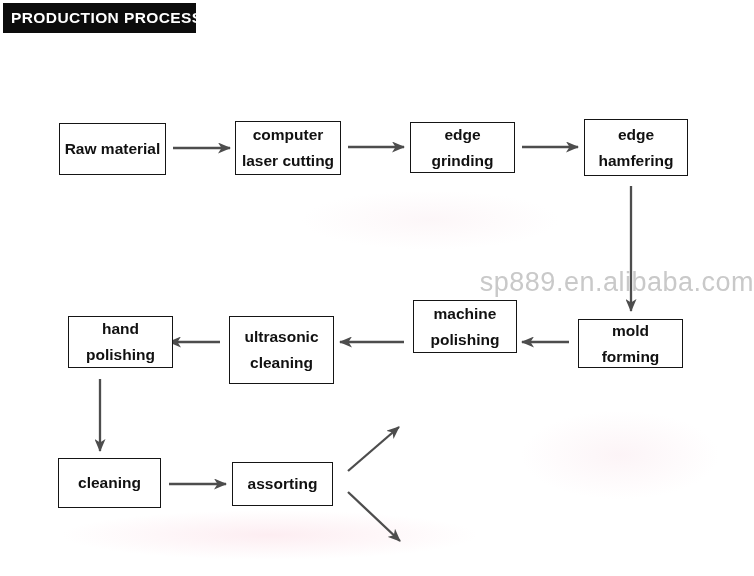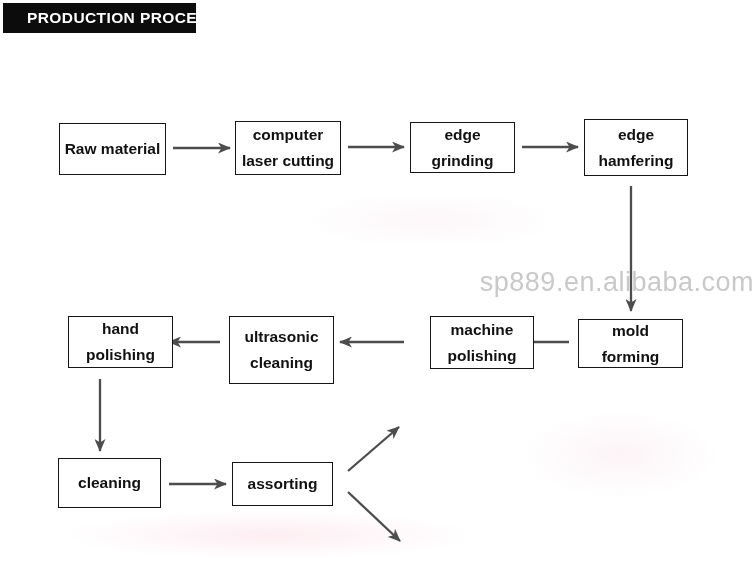--- a/index.html
+++ b/index.html
@@ -26,21 +26,21 @@
   .header-bar {
     position: absolute;
     left: 3px; top: 3px;
     width: 193px; height: 30px;
     background: #0c0c0c;
     color: #ffffff;
     font-size: 15.5px;
     font-weight: bold;
     letter-spacing: 0.4px;
     line-height: 30px;
-    padding-left: 24px;
+    padding-left: 8px;
     box-sizing: border-box;
     white-space: nowrap;
   }
 
   .watermark {
     position: absolute;
     left: 0; top: 267px;
     width: 754px;
     text-align: right;
     font-size: 27px;
@@ -70,21 +70,21 @@
     text-align: center;
     white-space: pre-line;
   }
 
   .n-raw-material        { left: 59px;  top: 123px; width: 107px; height: 52px; }
   .n-computer-laser      { left: 235px; top: 121px; width: 106px; height: 54px; }
   .n-edge-grinding       { left: 410px; top: 122px; width: 105px; height: 51px; }
   .n-edge-hamfering      { left: 584px; top: 119px; width: 104px; height: 57px; }
   .n-hand-polishing      { left: 68px;  top: 316px; width: 105px; height: 52px; }
   .n-ultrasonic-cleaning { left: 229px; top: 316px; width: 105px; height: 68px; }
-  .n-machine-polishing   { left: 413px; top: 316px; width: 104px; height: 53px; margin-left: 17px; }
+  .n-machine-polishing   { left: 413px; top: 300px; width: 104px; height: 53px; }
   .n-mold-forming        { left: 578px; top: 319px; width: 105px; height: 49px; }
   .n-cleaning            { left: 58px;  top: 458px; width: 103px; height: 50px; }
   .n-assorting           { left: 232px; top: 462px; width: 101px; height: 44px; }
   .n-with-crystal        { left: 413px; top: 397px; width: 104px; height: 50px; }
   .n-with-any-accesories { left: 414px; top: 507px; width: 102px; height: 50px; }
 </style>
 </head>
 <body>
 
 <div class="stage">

